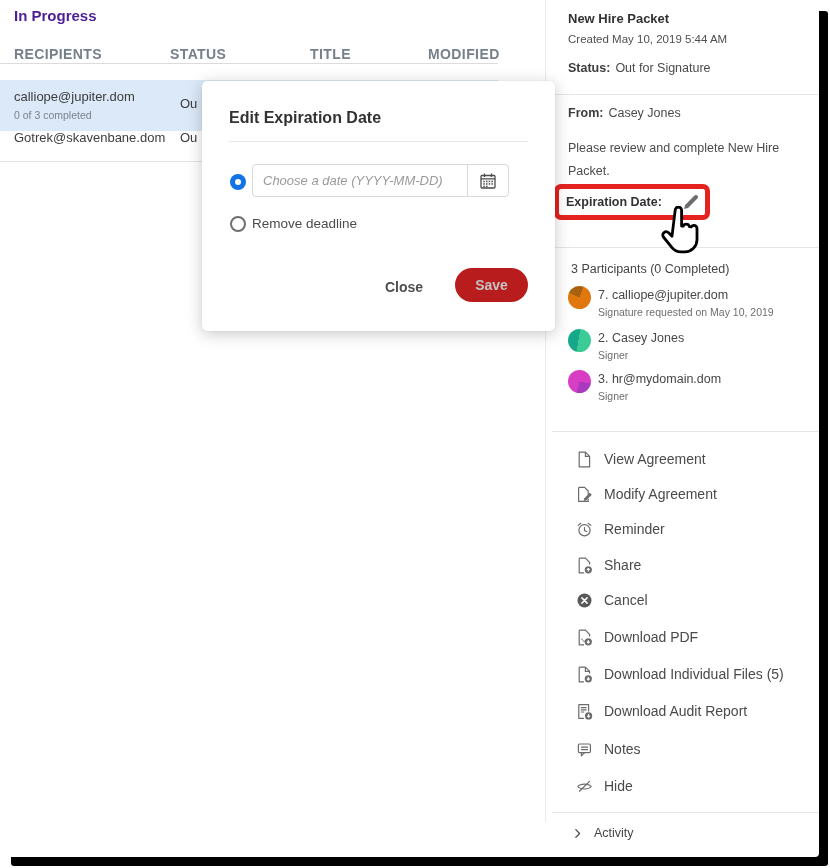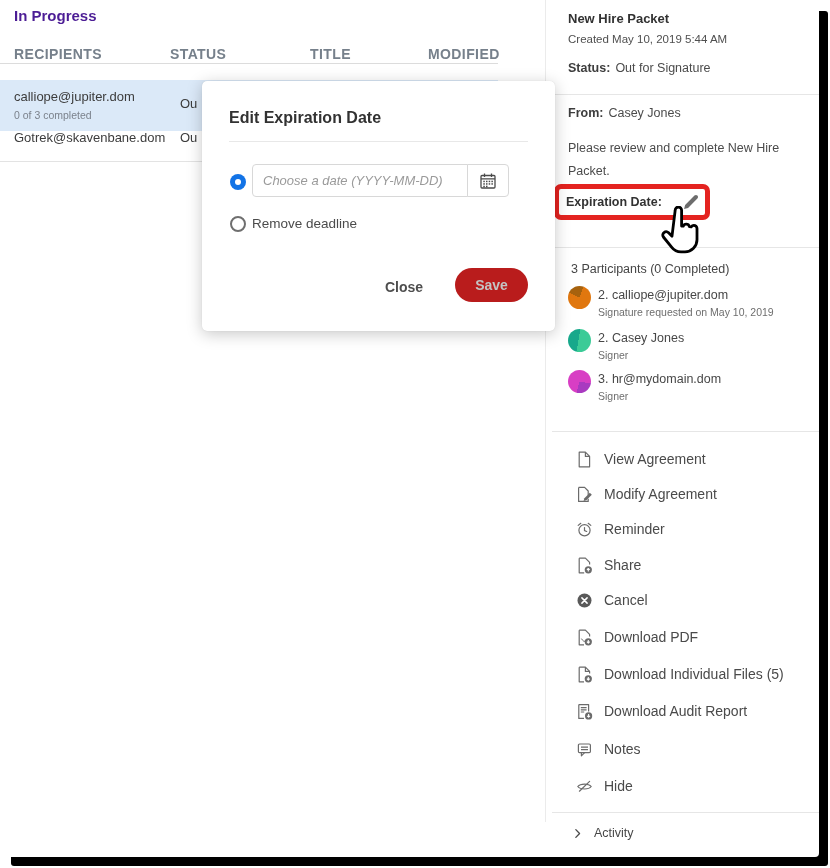--- a/index.html
+++ b/index.html
@@ -124,21 +124,21 @@
       <svg width="46" height="50" viewBox="0 0 23 25">
         <path d="M9.6 2.1 c0-.9.7-1.6 1.6-1.6 .9 0 1.6.7 1.6 1.6 v7.9 l.8.1 c.2-.6.8-1 1.5-1 .8 0 1.4.5 1.6 1.2 l.9.1 c.3-.4.8-.7 1.3-.7 .9 0 1.6.7 1.6 1.6 v5.6 c0 3.3-2.7 6-6 6 h-2 c-1.8 0-3.5-.8-4.6-2.2 l-4.2-5.2 c-.5-.7-.4-1.7.3-2.2 .7-.6 1.7-.5 2.3.1 l1.7 1.7 z" fill="#fff" stroke="#000" stroke-width="1.4" stroke-linejoin="round"></path>
       </svg>
     </div>
 
     <div class="pdivider pd2"></div>
     <div class="pp-hdr">3 Participants (0 Completed)</div>
 
     <div class="pp pp1">
       <span class="avatar av1"></span>
-      <span class="pp-name">2. calliope@jupiter.dom</span>
+      <span class="pp-name">7. calliope@jupiter.dom</span>
       <span class="pp-sub">Signature requested on May 10, 2019</span>
     </div>
     <div class="pp pp2">
       <span class="avatar av2"></span>
       <span class="pp-name">2. Casey Jones</span>
       <span class="pp-sub">Signer</span>
     </div>
     <div class="pp pp3">
       <span class="avatar av3"></span>
       <span class="pp-name">3. hr@mydomain.dom</span>

